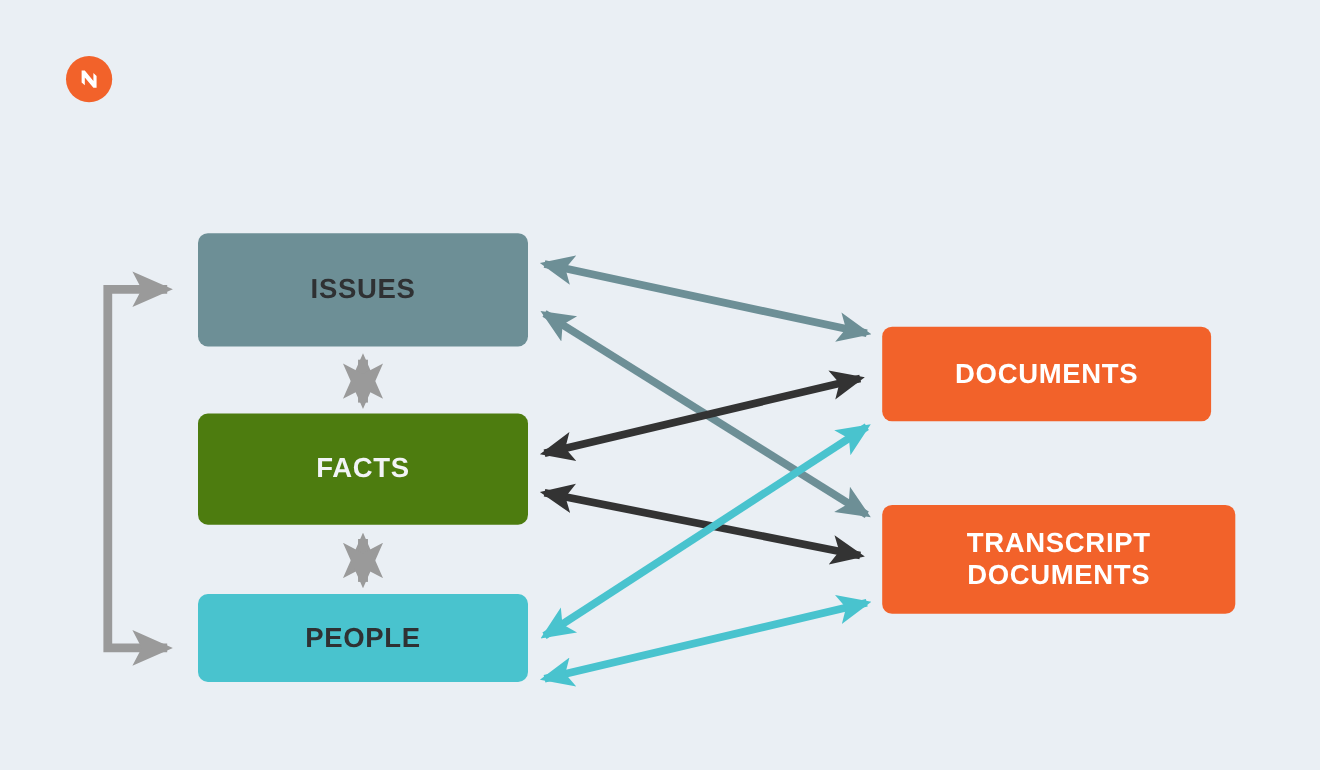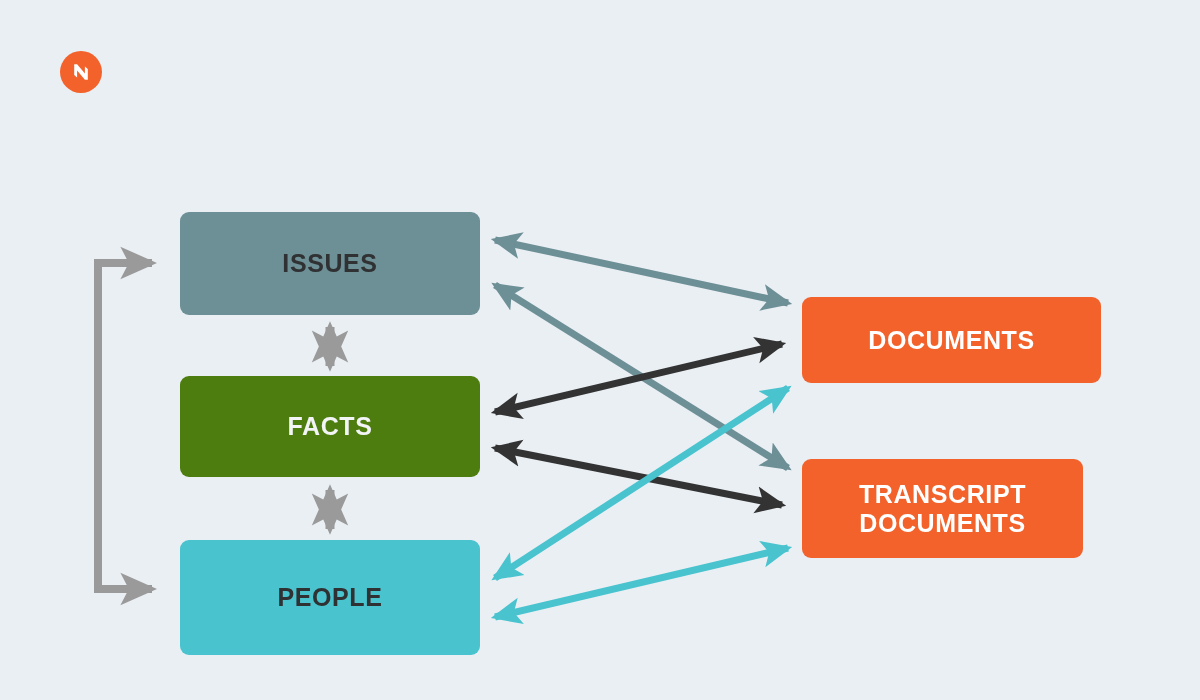--- a/index.html
+++ b/index.html
@@ -71,35 +71,35 @@
   }
   #node-facts {
     left: 180px; top: 376px;
     width: 300px; height: 101px;
     background: #4d7c0f;
     color: #f2f4f6;
     font-size: 25px;
   }
   #node-people {
     left: 180px; top: 540px;
-    width: 300px; height: 115px;
+    width: 300px; height: 80px;
     background: #49c3ce;
     color: #2f3133;
     font-size: 25px;
   }
   #node-documents {
     left: 802px; top: 297px;
     width: 299px; height: 86px;
     background: #f2622a;
     color: #ffffff;
     font-size: 25px;
   }
   #node-transcript {
     left: 802px; top: 459px;
-    width: 281px; height: 99px;
+    width: 321px; height: 99px;
     background: #f2622a;
     color: #ffffff;
     font-size: 25px;
   }
 
   
   #connectors {
     position: absolute;
     left: 0; top: 0;
     width: 1200px;

